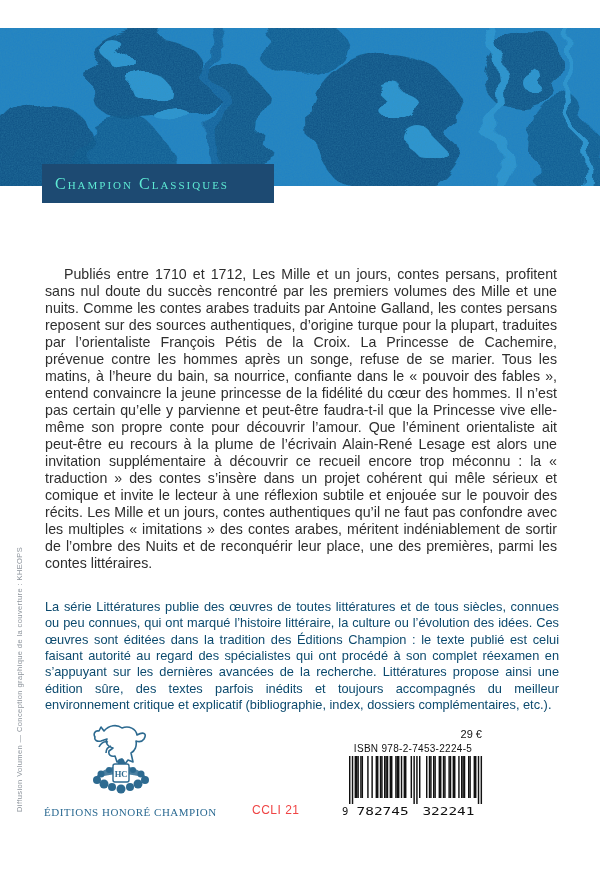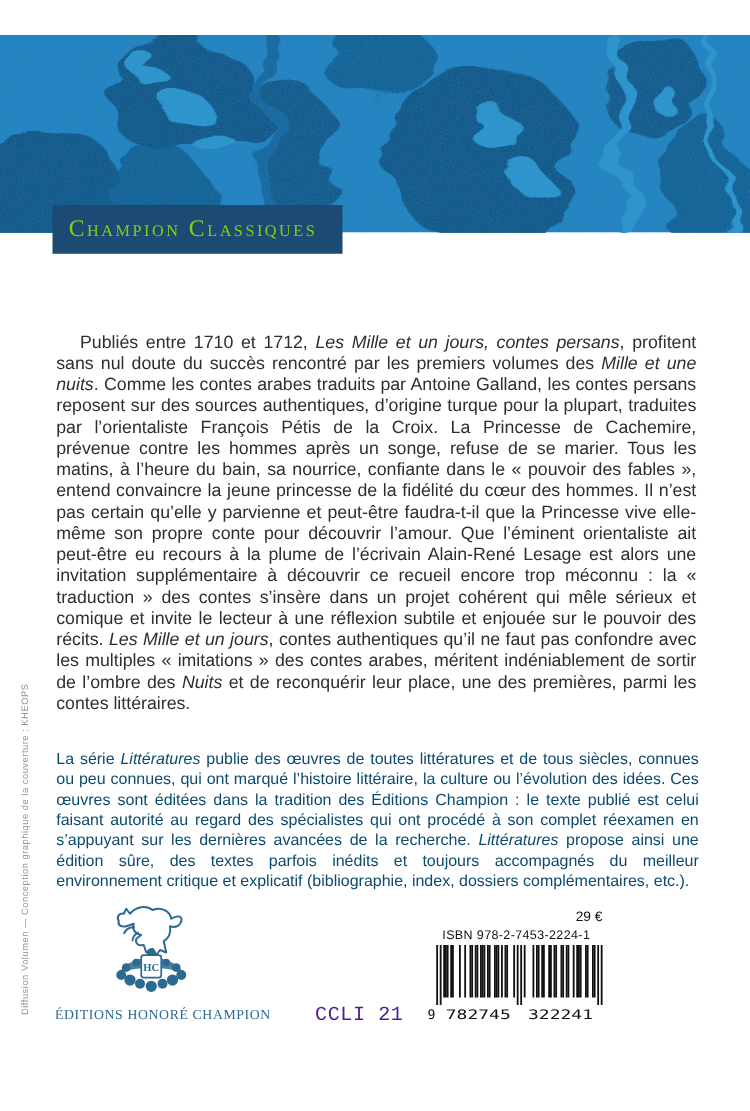--- a/index.html
+++ b/index.html
@@ -1,43 +1,43 @@
 <!DOCTYPE html>
 <html><head>
 <meta charset="utf-8">
 <style>
   html,body{margin:0;padding:0}
   body{width:600px;height:889px;background:#fff;position:relative;overflow:hidden;
        font-family:"Liberation Sans",sans-serif;color:#2e2e2e}
-  .it{font-style:italic}
+  .it{}
 
   .marble-band{position:absolute;left:0;top:28px;width:600px;height:158px}
   .marble-band svg{display:block}
 
   .series-banner{position:absolute;left:42px;top:164px;width:232px;height:39px;
        background:#1d4a72;display:flex;align-items:center;justify-content:flex-start;
        padding-left:13px;box-sizing:border-box}
   .series-banner-label{font-family:"Liberation Serif",serif;font-variant:small-caps;
-       font-size:19px;letter-spacing:2px;color:#84cc16;white-space:nowrap}
+       font-size:16px;letter-spacing:2px;color:#5eead4;white-space:nowrap}
 
   .blurb{position:absolute;left:45px;top:252px;width:512px;font-size:14.2px;
        line-height:17px;text-align:justify;text-indent:19px;color:#2e2e2e}
   .series-note{position:absolute;left:45px;top:586px;width:514px;font-size:12.8px;
        line-height:16.4px;text-align:justify;color:#0c4a6e}
 
   .spine-credits{position:absolute;left:15px;top:812px;transform-origin:0 0;
        transform:rotate(-90deg);white-space:nowrap;font-size:7.5px;
        letter-spacing:.4px;color:#8d949c}
 
   .publisher-logo{position:absolute;left:81px;top:720px;width:80px;height:80px}
   .publisher-name{position:absolute;left:44px;top:806px;width:172px;text-align:right;
        font-family:"Liberation Serif",serif;font-size:11px;letter-spacing:.5px;
        color:#2b6a92;white-space:nowrap}
-  .catalog-code{position:absolute;left:252px;top:803px;font-family:Liberation Mono, monospace;
-       font-size:16px;letter-spacing:.5px;color:#4c1d95}
+  .catalog-code{position:absolute;left:252px;top:803px;font-family:Liberation Sans, sans-serif;
+       font-size:12px;letter-spacing:.5px;color:#ef4444}
 
   .price{position:absolute;left:398px;top:728px;width:84px;text-align:right;
        font-size:11px;color:#111}
   .barcode-block{position:absolute;left:342px;top:743px;width:142px;text-align:center}
   .isbn-label{font-size:10px;letter-spacing:.3px;color:#111;white-space:nowrap;margin-bottom:2px}
   #barcode{display:block;margin:0 auto}
 </style>
 </head>
 <body>
 
@@ -115,21 +115,21 @@
     <rect x="32" y="44" width="16" height="18" rx="2" fill="#ffffff" stroke="#2d6a90" stroke-width="1.4"></rect>
     <text x="40" y="57" text-anchor="middle" font-family="Liberation Serif,serif" font-weight="bold" font-size="8.5" fill="#2d6a90">HC</text>
   </svg>
 </div>
 
 <div class="publisher-name">ÉDITIONS HONORÉ CHAMPION</div>
 <div class="catalog-code">CCLI 21</div>
 <div class="price">29 €</div>
 
 <div class="barcode-block">
-  <div class="isbn-label">ISBN 978-2-7453-2224-1</div>
+  <div class="isbn-label">ISBN 978-2-7453-2224-5</div>
   <svg id="barcode" width="142" height="62">
       <rect x="7.00" y="0" width="1.45" height="48" fill="#111"></rect>
       <rect x="9.80" y="0" width="1.45" height="48" fill="#111"></rect>
       <rect x="12.60" y="0" width="1.45" height="42" fill="#111"></rect>
       <rect x="14.00" y="0" width="1.45" height="42" fill="#111"></rect>
       <rect x="15.40" y="0" width="1.45" height="42" fill="#111"></rect>
       <rect x="18.20" y="0" width="1.45" height="42" fill="#111"></rect>
       <rect x="19.60" y="0" width="1.45" height="42" fill="#111"></rect>
       <rect x="25.20" y="0" width="1.45" height="42" fill="#111"></rect>
       <rect x="29.40" y="0" width="1.45" height="42" fill="#111"></rect>

